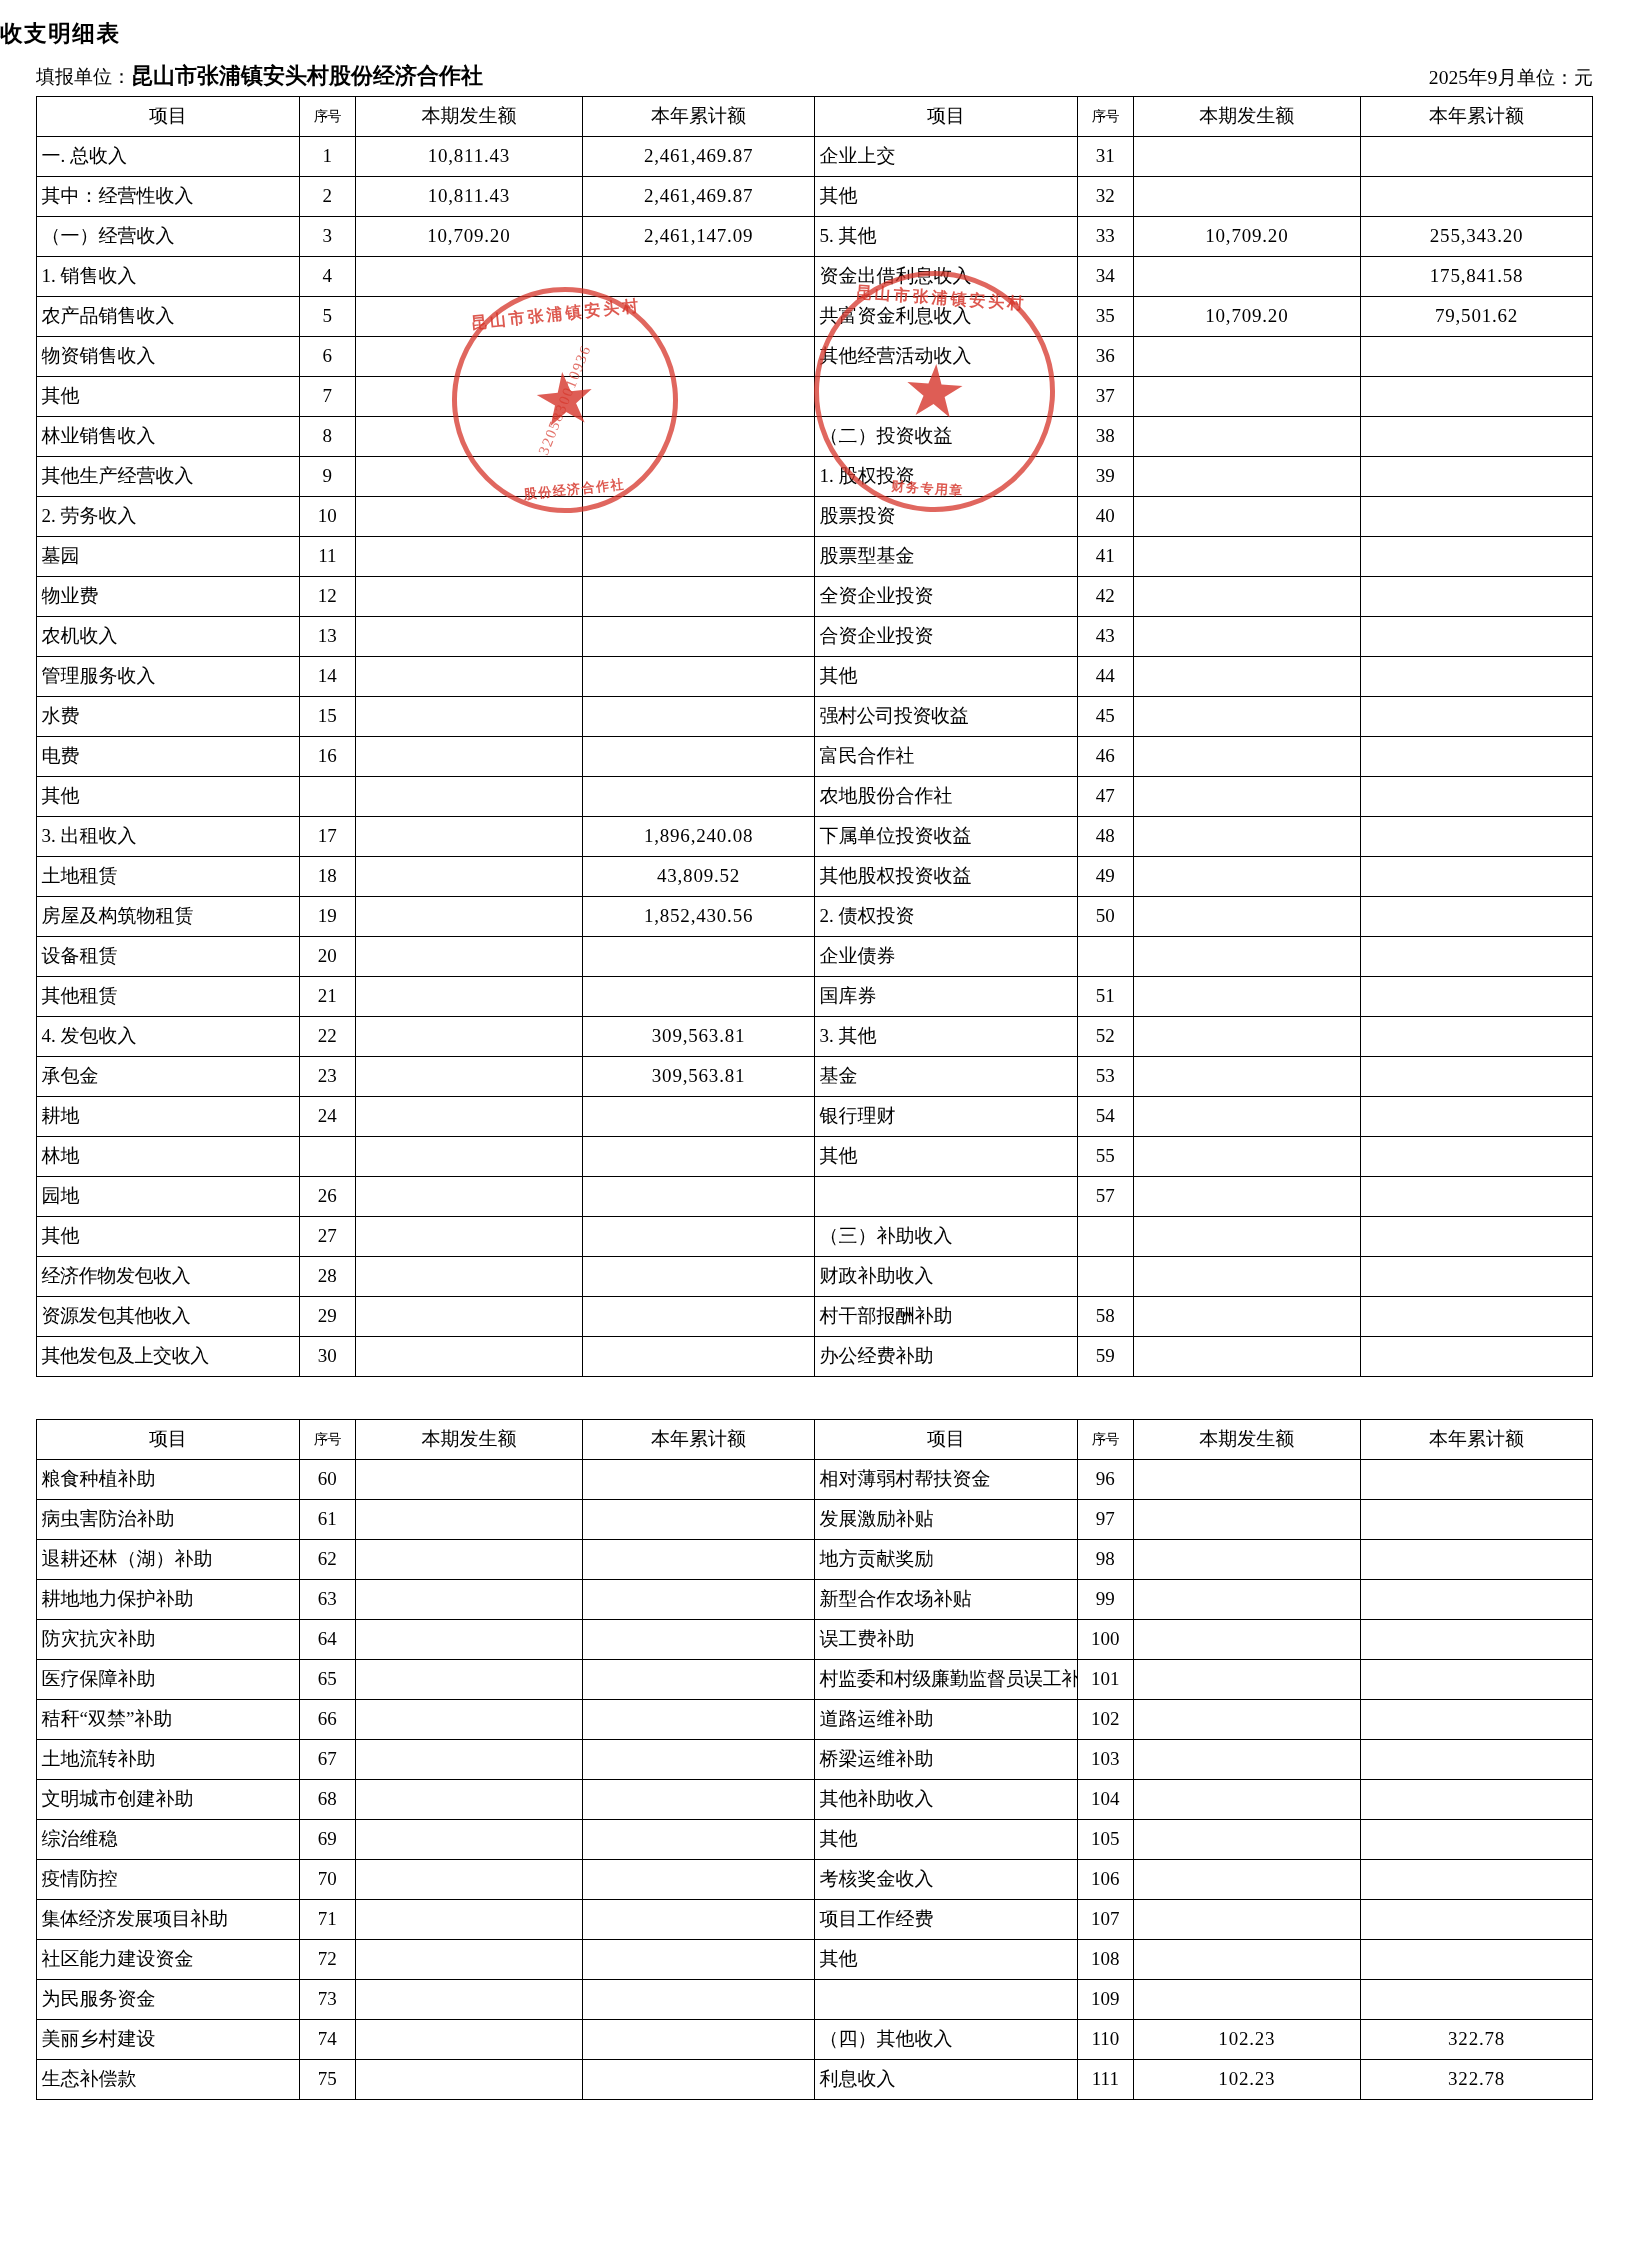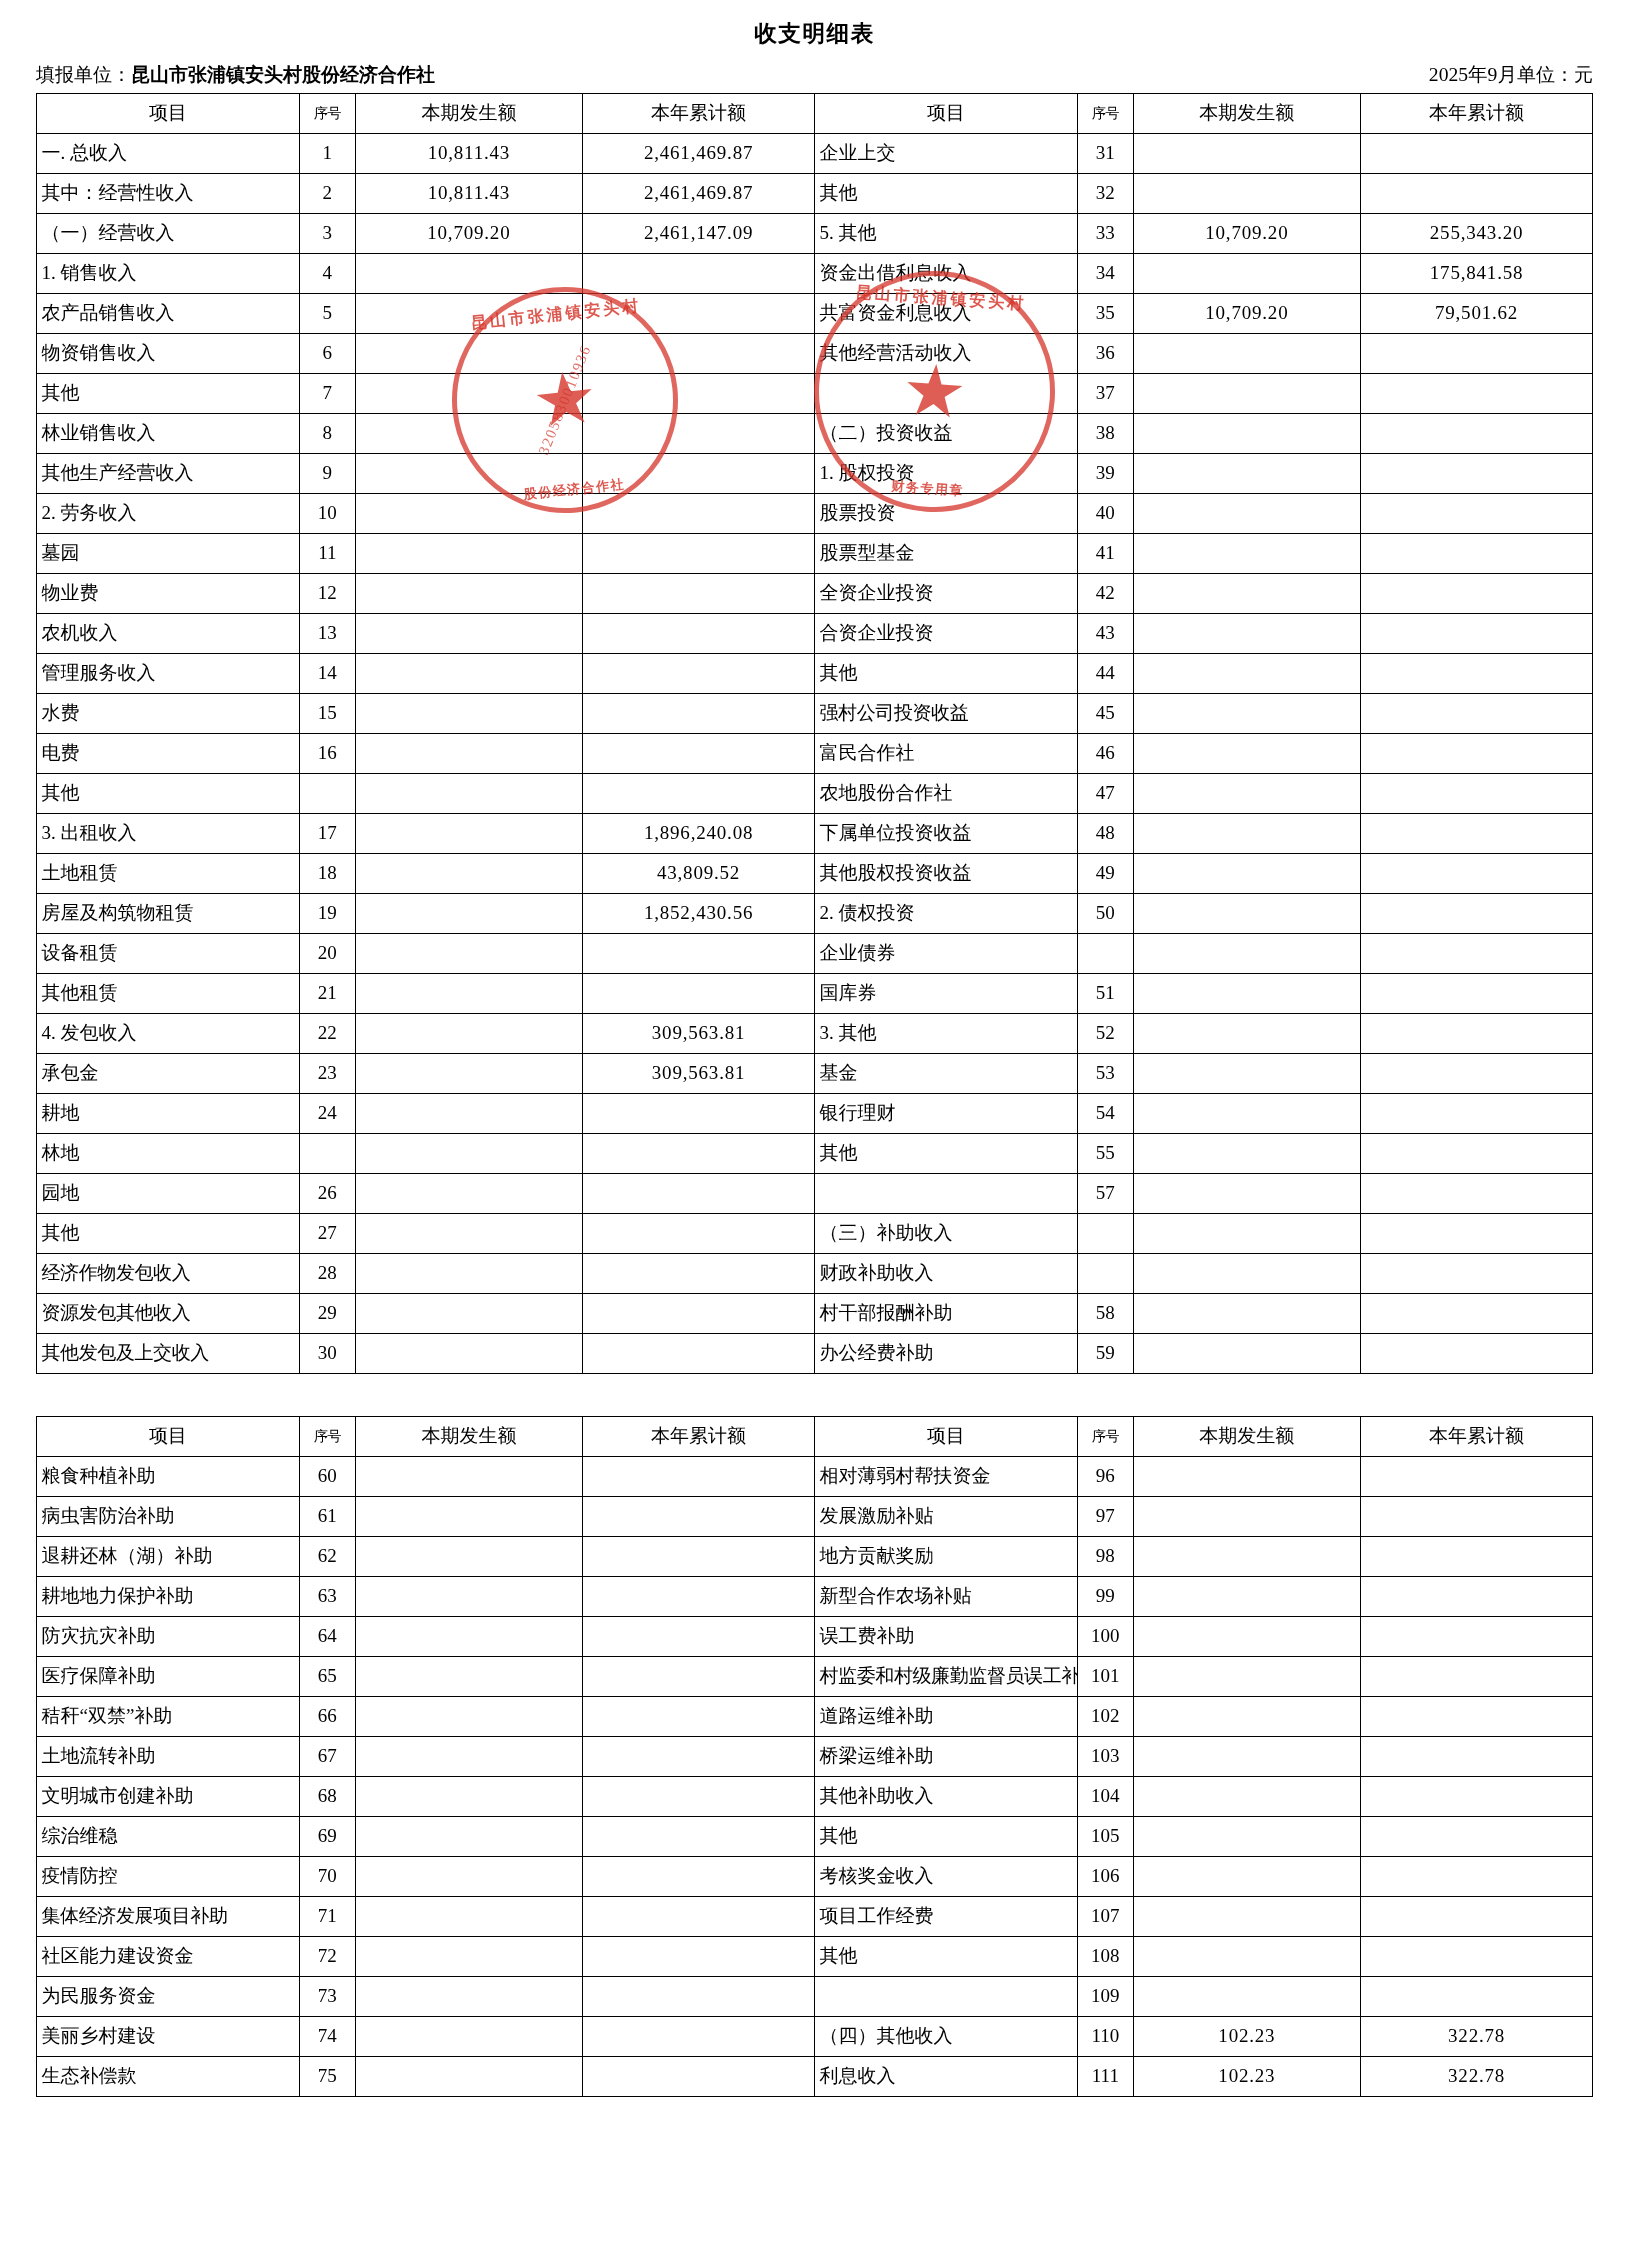--- a/index.html
+++ b/index.html
@@ -15,36 +15,35 @@
     position: relative;
   }
   .page {
     width: 1629px;
     height: 2261px;
     padding: 0;
     box-sizing: border-box;
     position: relative;
   }
   .title {
-    text-align: center;
     font-size: 22.6px;
     font-weight: 700;
     letter-spacing: 1.5px;
     padding-top: 18px;
     padding-bottom: 12px;
   }
   .meta-row {
     display: flex;
     align-items: flex-end;
     justify-content: space-between;
     padding: 0 36px 4.5px 36px;
     font-size: 19px;
   }
   .meta-left { white-space: nowrap; }
-  .meta-left .unit-name { font-weight: 700; font-size: 19px; }
+  .meta-left .unit-name { font-weight: 700; font-size: 22px; }
   .meta-center { flex: 1; text-align: right; font-size: 19.6px; }
   .meta-right { white-space: nowrap; font-size: 19px; }
 
   table.sheet {
     border-collapse: collapse;
     table-layout: fixed;
     margin: 0 36px;
     width: calc(100% - 72px);
   }
   table.sheet td, table.sheet th {

